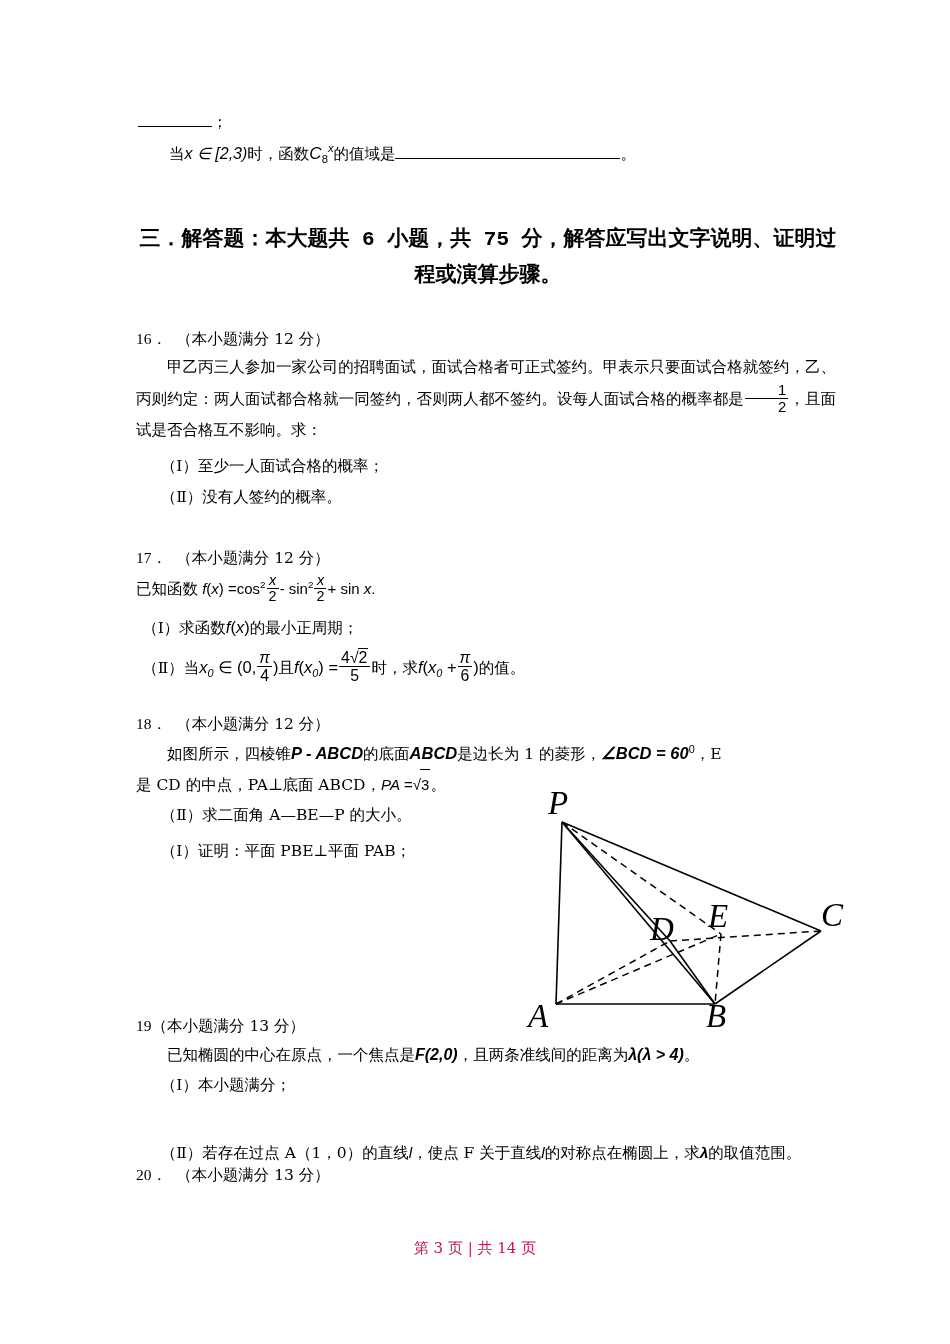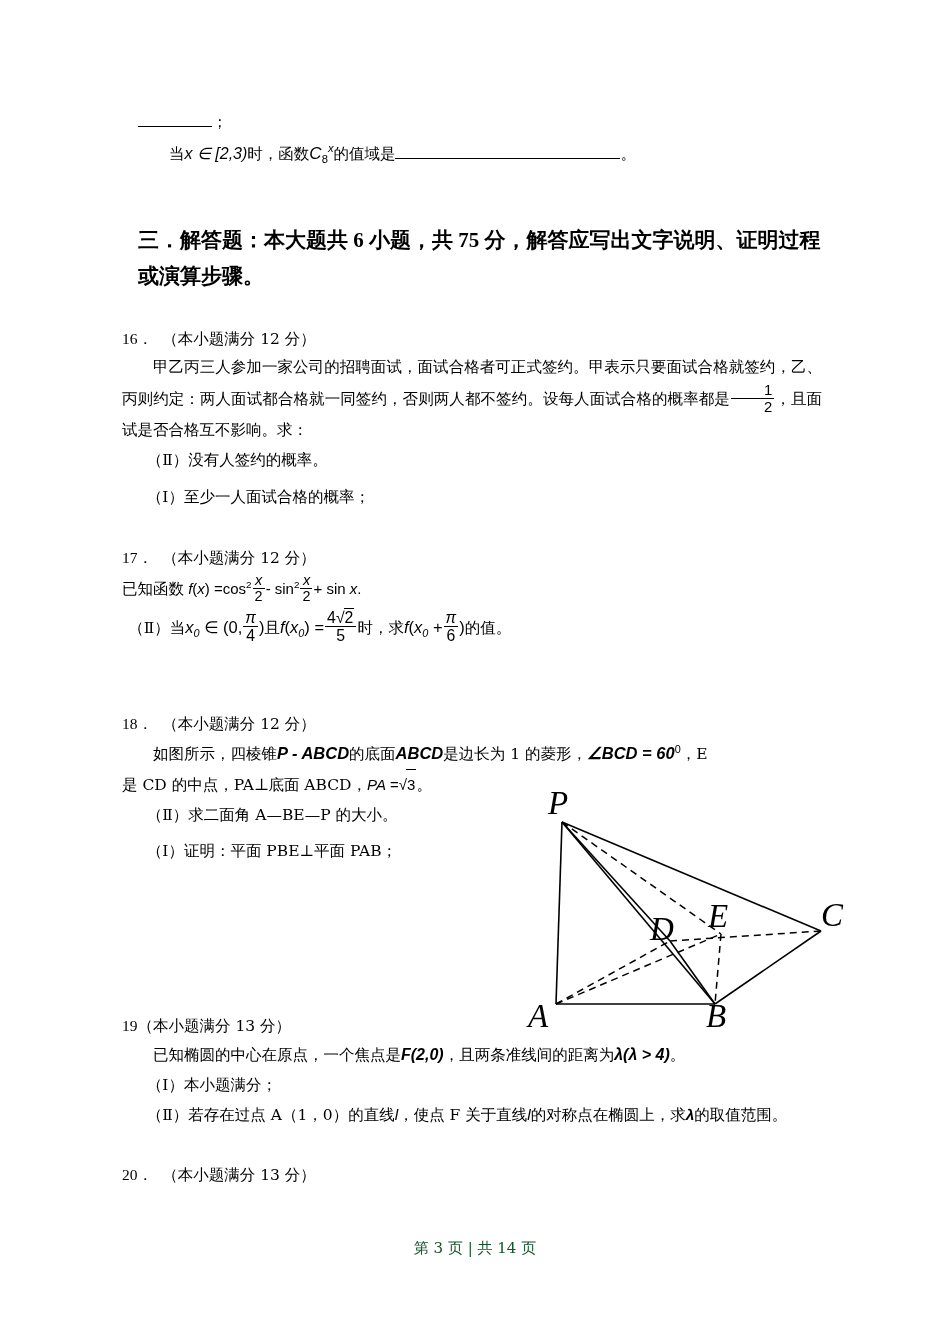--- a/index.html
+++ b/index.html
@@ -45,25 +45,26 @@
 
   
   .sec-head {
     position: absolute;
     left: 138px;
     top: 222px;
     width: 700px;
     font-size: 21px;
     font-weight: bold;
     line-height: 1.72;
-    font-family: Liberation Serif, serif;
-  }
-
-  
-  .q { position: absolute; left: 122px; width: 700px; font-size: 15.5px; }
+    font-family: Liberation Mono, monospace;
+    text-align: center;
+  }
+
+  
+  .q { position: absolute; left: 136px; width: 700px; font-size: 15.5px; }
   .q-num { line-height: 1.6; }
   .q-body { line-height: 1.95; }
   .q-body p { margin: 0; }
 
   
   .m { font-family: Liberation Sans, sans-serif; white-space: nowrap; }
   .frac {
     display: inline-block;
     vertical-align: -0.52em;
     text-align: center;
@@ -103,21 +104,21 @@
   }
 
   
   .footer {
     position: absolute;
     left: 0;
     top: 1239px;
     width: 950px;
     text-align: center;
     font-size: 15px;
-    color: #14532d;
+    color: #be185d;
     font-family: "DejaVu Serif", "Liberation Serif", serif;
   }
 </style>
 </head>
 <body>
 
 <div id="page">
 
   <div class="frag-top">
     <div class="row1">
@@ -131,33 +132,34 @@
   <div class="sec-head">
     <span>三．解答题：本大题共 6 小题，共 75 分，解答应写出文字说明、证明过程或演算步骤。</span>
   </div>
 
   <div class="q" style="top:327px;">
     <div class="q-num">
       <span>16．</span><span style="display:inline-block;width:0.6em;"></span><span class="cn">（本小题满分 12 分）</span>
     </div>
     <div class="q-body">
       <p class="indent2 cn" style="text-align:justify;"><span>甲乙丙三人参加一家公司的招聘面试，面试合格者可正式签约。甲表示只要面试合格就签约，乙、丙则约定：两人面试都合格就一同签约，否则两人都不签约。设每人面试合格的概率都是</span><span class="frac m"><span class="num">1</span><span class="den">2</span></span><span>，且面试是否合格互不影响。求：</span></p>
+      <p class="indent1 cn" style="margin-top:6px;"><span>（Ⅰ）</span><span>至少一人面试合格的概率；</span></p>
       <p class="indent1 cn"><span>（Ⅱ）</span><span>没有人签约的概率。</span></p>
-      <p class="indent1 cn" style="margin-top:6px;"><span>（Ⅰ）</span><span>至少一人面试合格的概率；</span></p>
     </div>
   </div>
 
   <div class="q" style="top:546px;">
     <div class="q-num">
       <span>17．</span><span style="display:inline-block;width:0.6em;"></span><span class="cn">（本小题满分 12 分）</span>
     </div>
     <div class="q-body" style="line-height:2.4;">
       <p class="cn"><span>已知函数</span><span class="m" style="font-size:15px;">
         <span class="it">f</span>(<span class="it">x</span>)&nbsp;=cos<sup class="s">2</sup><span class="frac"><span class="num it">x</span><span class="den">2</span></span>-&nbsp;sin<sup class="s">2</sup><span class="frac"><span class="num it">x</span><span class="den">2</span></span>+&nbsp;sin&nbsp;<span class="it">x</span>.
       </span></p>
+      <p class="cn" style="padding-left:0.4em;"><span>（Ⅰ）</span><span>求函数</span><span class="m" style="font-size:16.5px;"><span class="it">f</span>(<span class="it">x</span>)</span><span>的最小正周期；</span></p>
       <p class="cn" style="padding-left:0.4em;"><span>（Ⅱ）</span><span>当</span><span class="m" style="font-size:16.5px;"><span class="it">x</span><sub class="s it">0</sub> ∈ (0,<span class="frac"><span class="num it">π</span><span class="den">4</span></span>)</span><span>且</span><span class="m" style="font-size:16.5px;"><span class="it">f</span>(<span class="it">x</span><sub class="s it">0</sub>)&nbsp;=<span class="frac"><span class="num rad">4<span style="font-size:1em;">√</span><span class="bar">2</span></span><span class="den">5</span></span></span><span>时，求</span><span class="m" style="font-size:16.5px;"><span class="it">f</span>(<span class="it">x</span><sub class="s it">0</sub>&nbsp;+<span class="frac"><span class="num it">π</span><span class="den">6</span></span>)</span><span>的值。</span></p>
     </div>
   </div>
 
   <div class="q" style="top:712px;">
     <div class="q-num">
       <span>18．</span><span style="display:inline-block;width:0.6em;"></span><span class="cn">（本小题满分 12 分）</span>
     </div>
     <div class="q-body">
       <p class="indent2 cn"><span>如图所示，四棱锥</span><span class="bi m" style="font-size:16.5px;">P - ABCD</span><span>的底面</span><span class="bi m" style="font-size:16.5px;">ABCD</span><span>是边长为 1 的菱形，</span><span class="m" style="font-size:16.5px;"><span class="bi">∠BCD = 60</span><sup class="s">0</sup></span><span>，E</span></p>
@@ -194,21 +196,21 @@
     <span class="fig-label" style="left:196px; top:205px;">B</span>
   </div>
 
   <div class="q" style="top:1014px;">
     <div class="q-num">
       <span>19</span><span class="cn">（本小题满分 13 分）</span>
     </div>
     <div class="q-body">
       <p class="indent2 cn"><span>已知椭圆的中心在原点，一个焦点是</span><span class="bi m" style="font-size:16px;">F(2,0)</span><span>，且两条准线间的距离为</span><span class="bi m" style="font-size:16px;">λ(λ &gt; 4)</span><span>。</span></p>
       <p class="indent1 cn"><span>（Ⅰ）</span><span>本小题满分；</span></p>
-      <p class="indent1 cn" style="text-indent:0;padding-left:1.6em;"><span>（Ⅱ）</span><span>若存在过点 A（1，0）的直线</span><span class="it m">l</span><span>，使点 F 关于直线</span><span class="it m">l</span><span>的对称点在椭圆上，求</span><span class="bi m">λ</span><span>的取值范围。</span></p>
+      <p class="indent1 cn" style="text-indent:0;padding-left:1.6em;margin-top:38px;"><span>（Ⅱ）</span><span>若存在过点 A（1，0）的直线</span><span class="it m">l</span><span>，使点 F 关于直线</span><span class="it m">l</span><span>的对称点在椭圆上，求</span><span class="bi m">λ</span><span>的取值范围。</span></p>
     </div>
   </div>
 
   <div class="q" style="top:1163px;">
     <div class="q-num">
       <span>20．</span><span style="display:inline-block;width:0.6em;"></span><span class="cn">（本小题满分 13 分）</span>
     </div>
   </div>
 
   <div class="footer">

